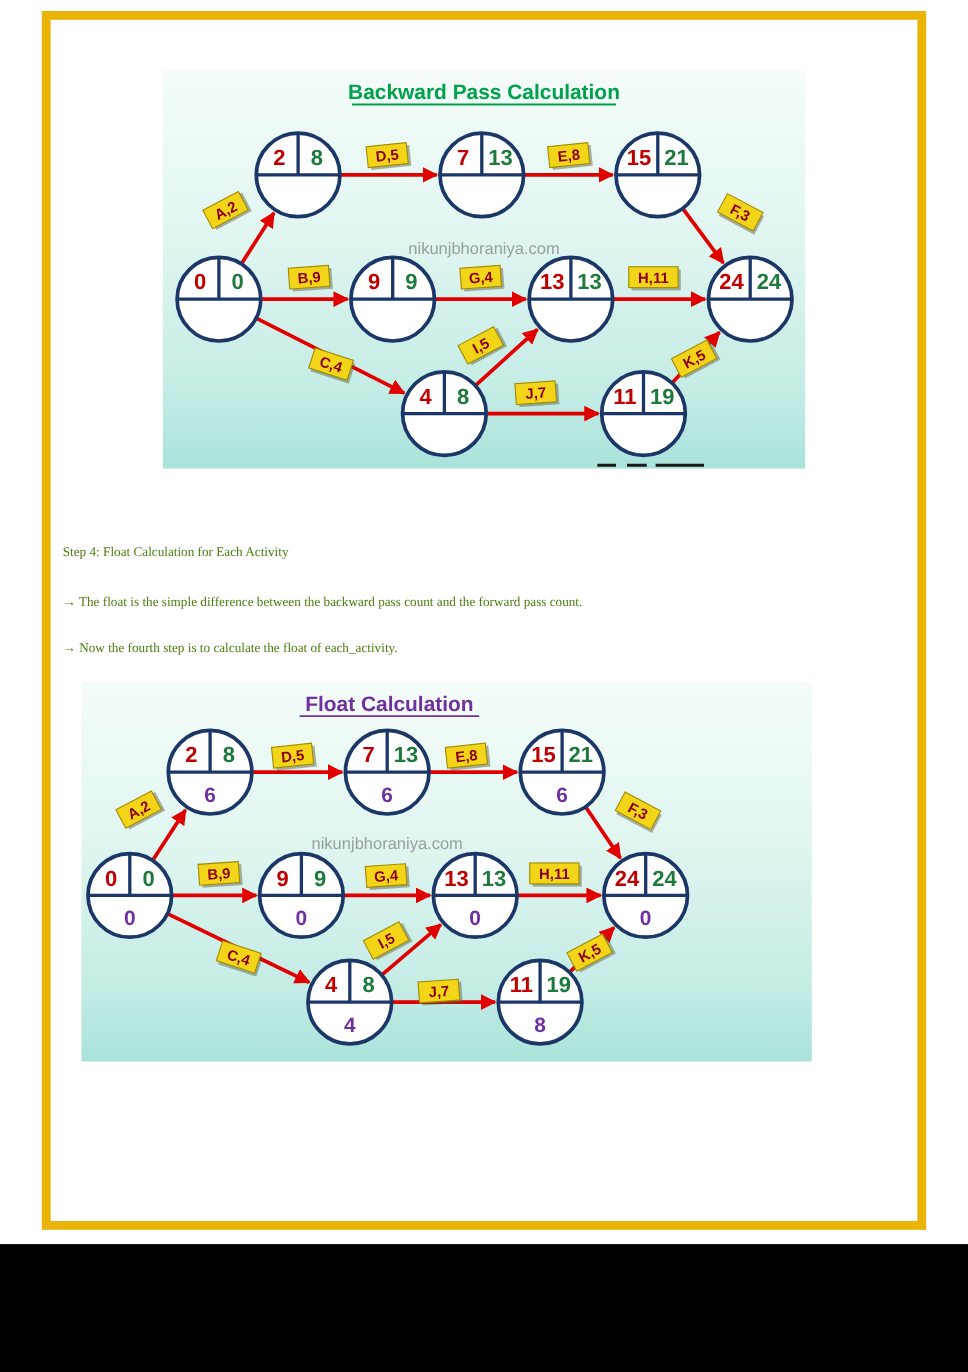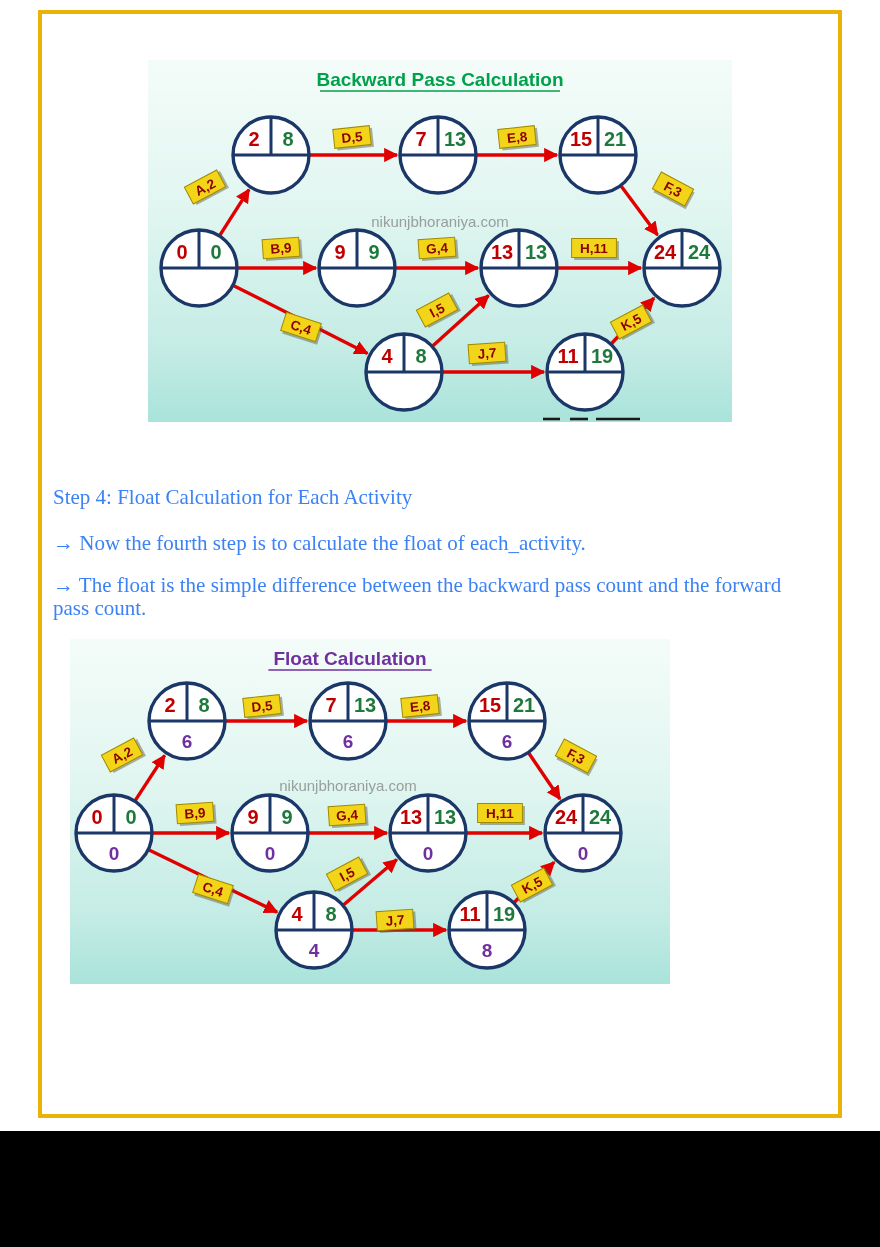--- a/index.html
+++ b/index.html
@@ -1,26 +1,26 @@
 <!DOCTYPE html>
 <html><head>
 <meta charset="utf-8">
 <style>
   * { margin:0; padding:0; box-sizing:border-box; }
   html,body { width:880px; height:1247px; overflow:hidden; }
   body { background:#000; font-family:"Liberation Serif", serif; position:relative; }
   .page { position:absolute; top:0; left:0; width:880px; height:1131px; background:#ffffff; }
-  .frame { margin:10px 38px 0 38px; height:1108px; border:4px solid #eab308; padding-top:46px; }
+  .frame { margin:10px 38px 0 38px; height:1108px; border:8px solid #eab308; padding-top:46px; }
   .diagram { margin:0 auto; position:relative; }
   #diagram-0 { width:584px; height:362px;
     background:linear-gradient(180deg,#f4fcf9 0%,#e2f6f1 40%,#c4ece5 80%,#a9e3da 100%); }
-  #diagram-1 { width:600px; height:345px; margin-top:16px;
+  #diagram-1 { width:664px; height:345px; margin-top:16px;
     background:linear-gradient(180deg,#f4fcf9 0%,#e2f6f1 40%,#c4ece5 80%,#a9e3da 100%);margin-left:28px; }
   .textblock { margin-top:64px; padding:0 18px 0 11px; }
-  .textblock p { font-size:21px; line-height:23px; color:#3b82f6; margin-bottom:19px; }
+  .textblock p { font-size:12px; line-height:23px; color:#4d7c0f; margin-bottom:19px; }
   .textblock p.heading { margin-bottom:23px; }
   svg text { font-family:"Liberation Sans", sans-serif; }
 </style>
 </head>
 <body>
 
 <div class="page">
   <div class="frame">
 
     <div class="diagram" id="diagram-0"><svg width="584" height="362" viewBox="0 0 584 362">
@@ -161,22 +161,22 @@
             <rect x="-18.299999999999997" y="-9.5" width="36.599999999999994" height="19" fill="#f2d519" stroke="#a08a00" stroke-width="1"></rect>
             <text x="0" y="5" text-anchor="middle" font-size="13.5" font-weight="bold" fill="#8b0000">K,5</text>
           </g>
           <line x1="395" y1="359" x2="412" y2="359" stroke="#1a1a1a" stroke-width="2.6"></line>
           <line x1="422" y1="359" x2="440" y2="359" stroke="#1a1a1a" stroke-width="2.6"></line>
           <line x1="448" y1="359" x2="492" y2="359" stroke="#1a1a1a" stroke-width="2.6"></line>
         </svg></div>
 
     <div class="textblock">
       <p class="heading">Step 4: Float Calculation for Each Activity</p>
+      <p>→ The float is the simple difference between the backward pass count and the forward pass count.</p>
       <p>→ Now the fourth step is to calculate the float of each_activity.</p>
-      <p>→ The float is the simple difference between the backward pass count and the forward pass count.</p>
     </div>
 
     <div class="diagram" id="diagram-1"><svg width="560" height="345" viewBox="0 0 560 345">
           <defs>
             <marker id="arrowhead-1" viewBox="0 0 10 10" refX="9" refY="5" markerWidth="4.2" markerHeight="4.2" orient="auto">
               <path d="M0,0 L10,5 L0,10 z" fill="#e00000"></path>
             </marker>
           </defs>
           <text x="280" y="26" text-anchor="middle" font-size="19" font-weight="bold" fill="#7030a0">Float Calculation</text>
           <line x1="198.4" y1="31" x2="361.6" y2="31" stroke="#7030a0" stroke-width="1.6"></line>

